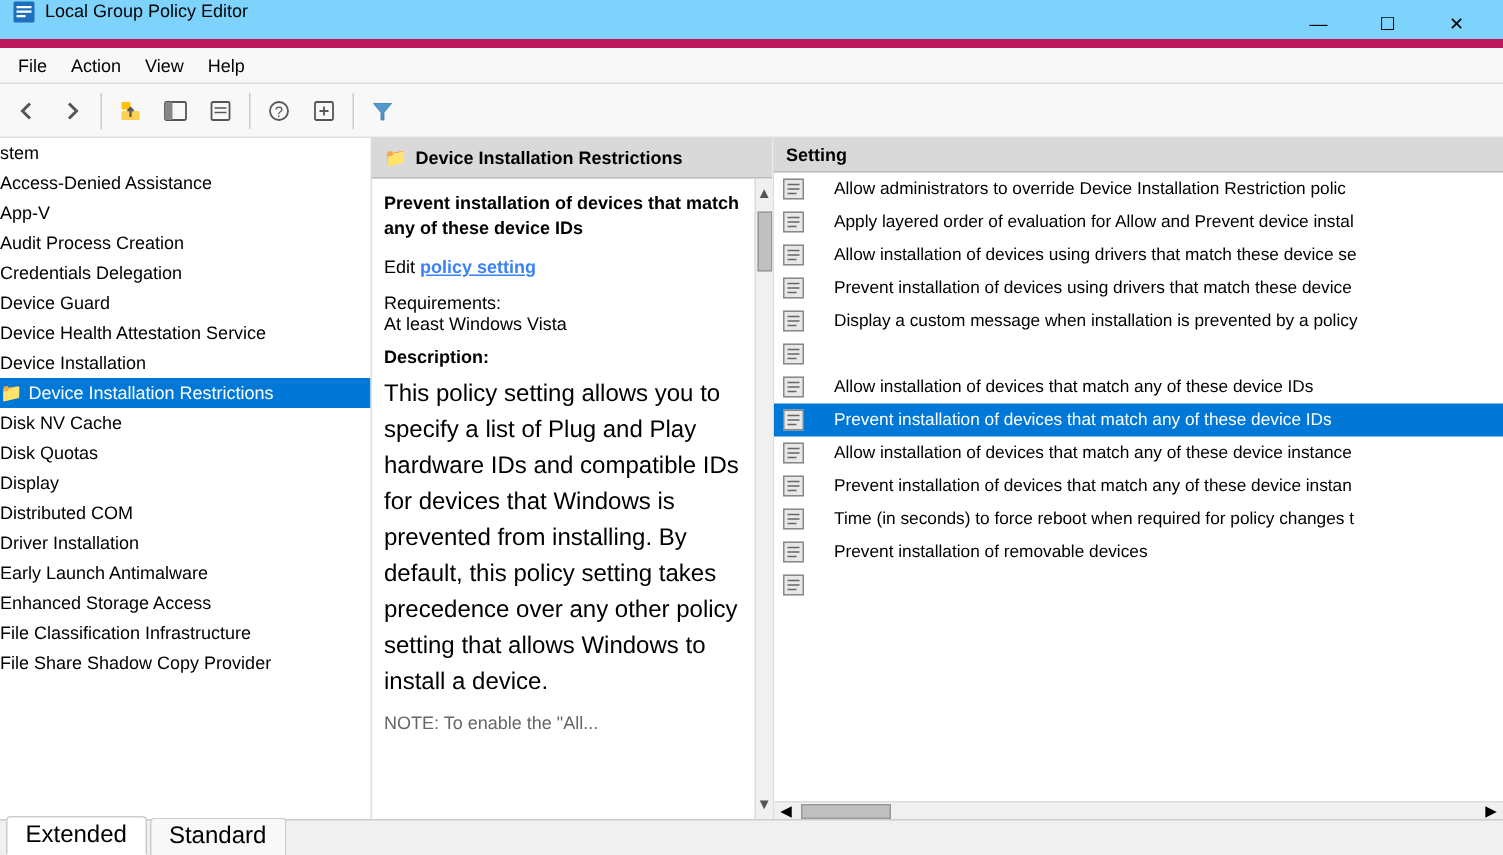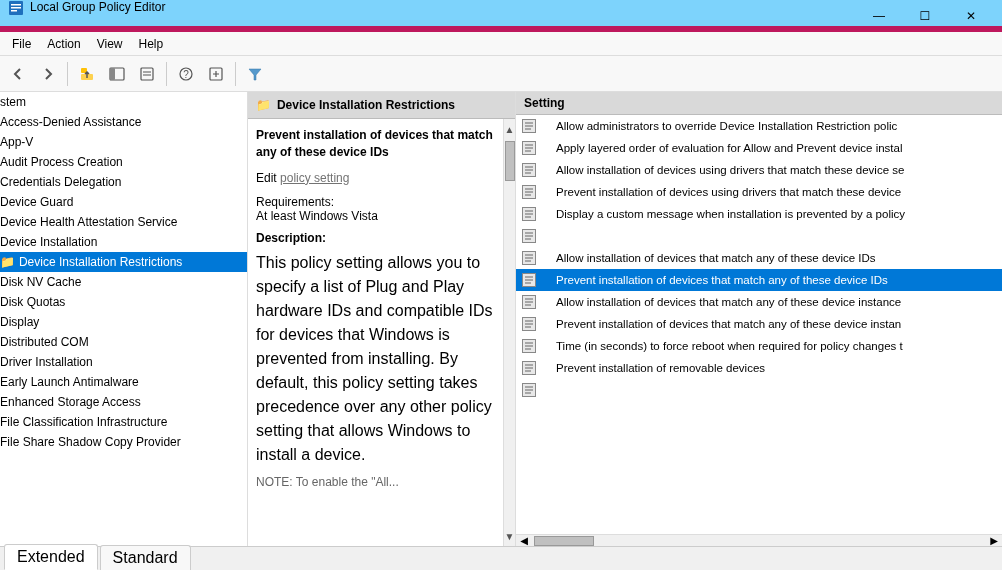--- a/index.html
+++ b/index.html
@@ -115,24 +115,25 @@
       overflow-y: auto;
       font-size: 12px;
     }
     .policy-title {
       font-weight: bold;
       font-size: 12px;
       line-height: 1.4;
       margin-bottom: 10px;
     }
     .policy-link {
-      color: #737373;
+      color: #3b82f6;
       text-decoration: underline;
       cursor: pointer;
       font-size: 12px;
+      font-weight: bold;
     }
     .policy-requirements {
       margin-bottom: 8px;
       font-size: 12px;
     }
     .policy-description {
       font-size: 16px;
       line-height: 1.5;
     }
 

